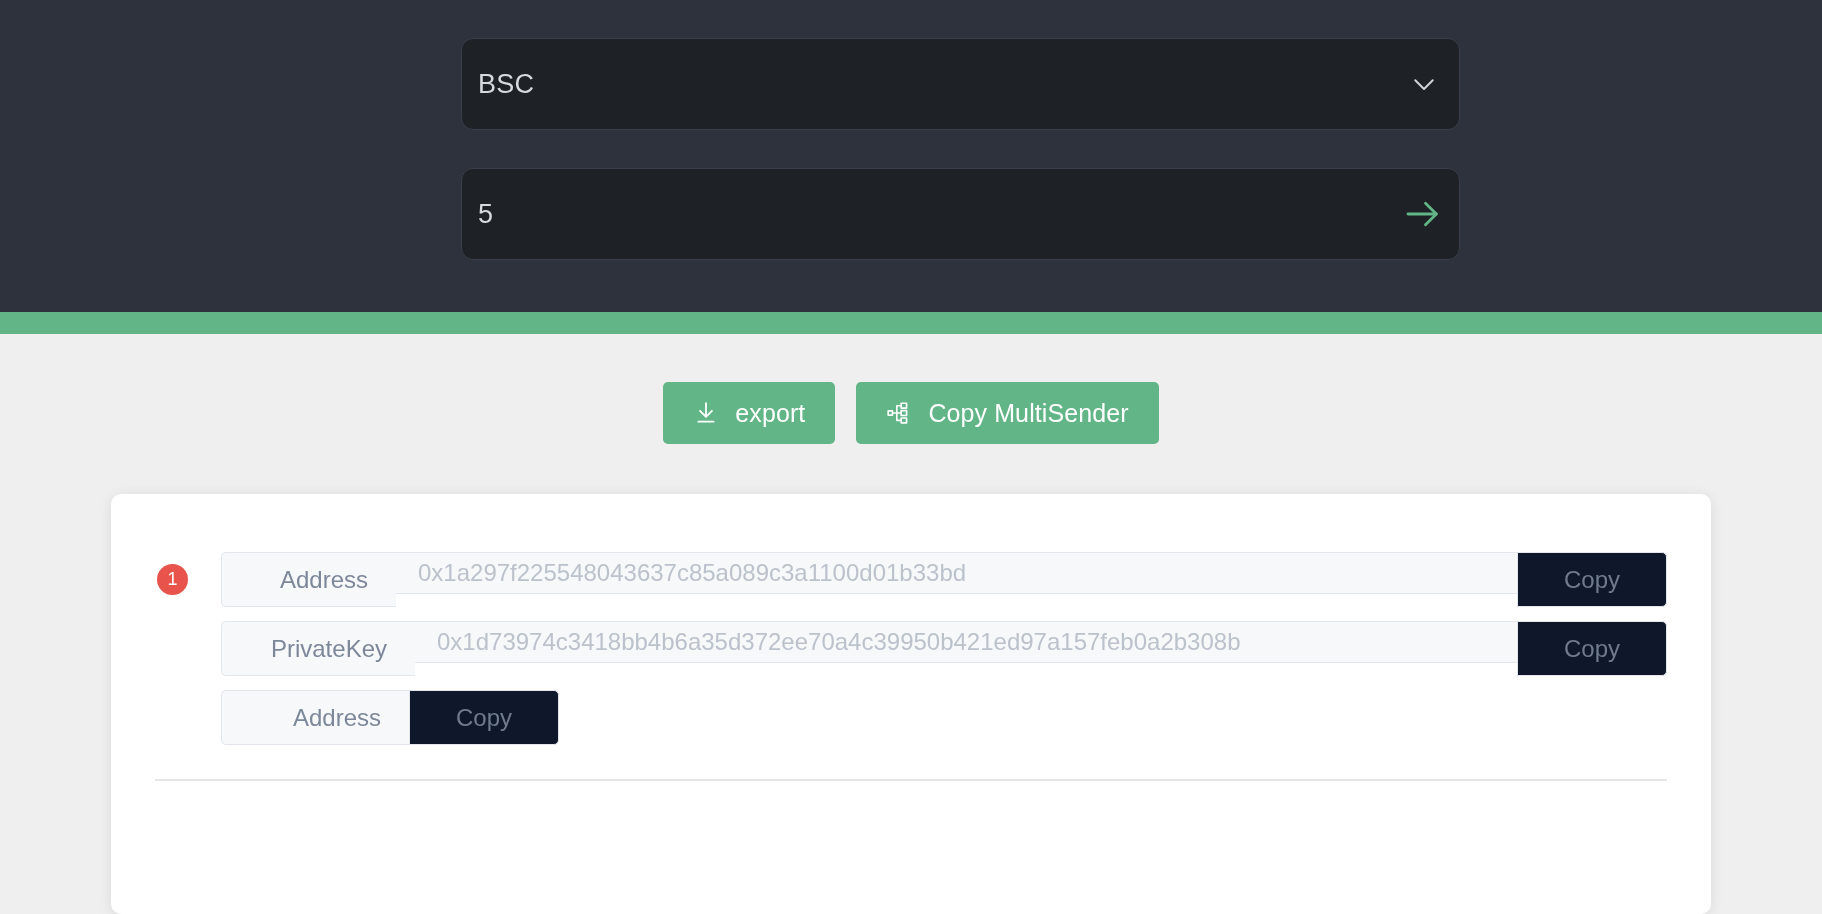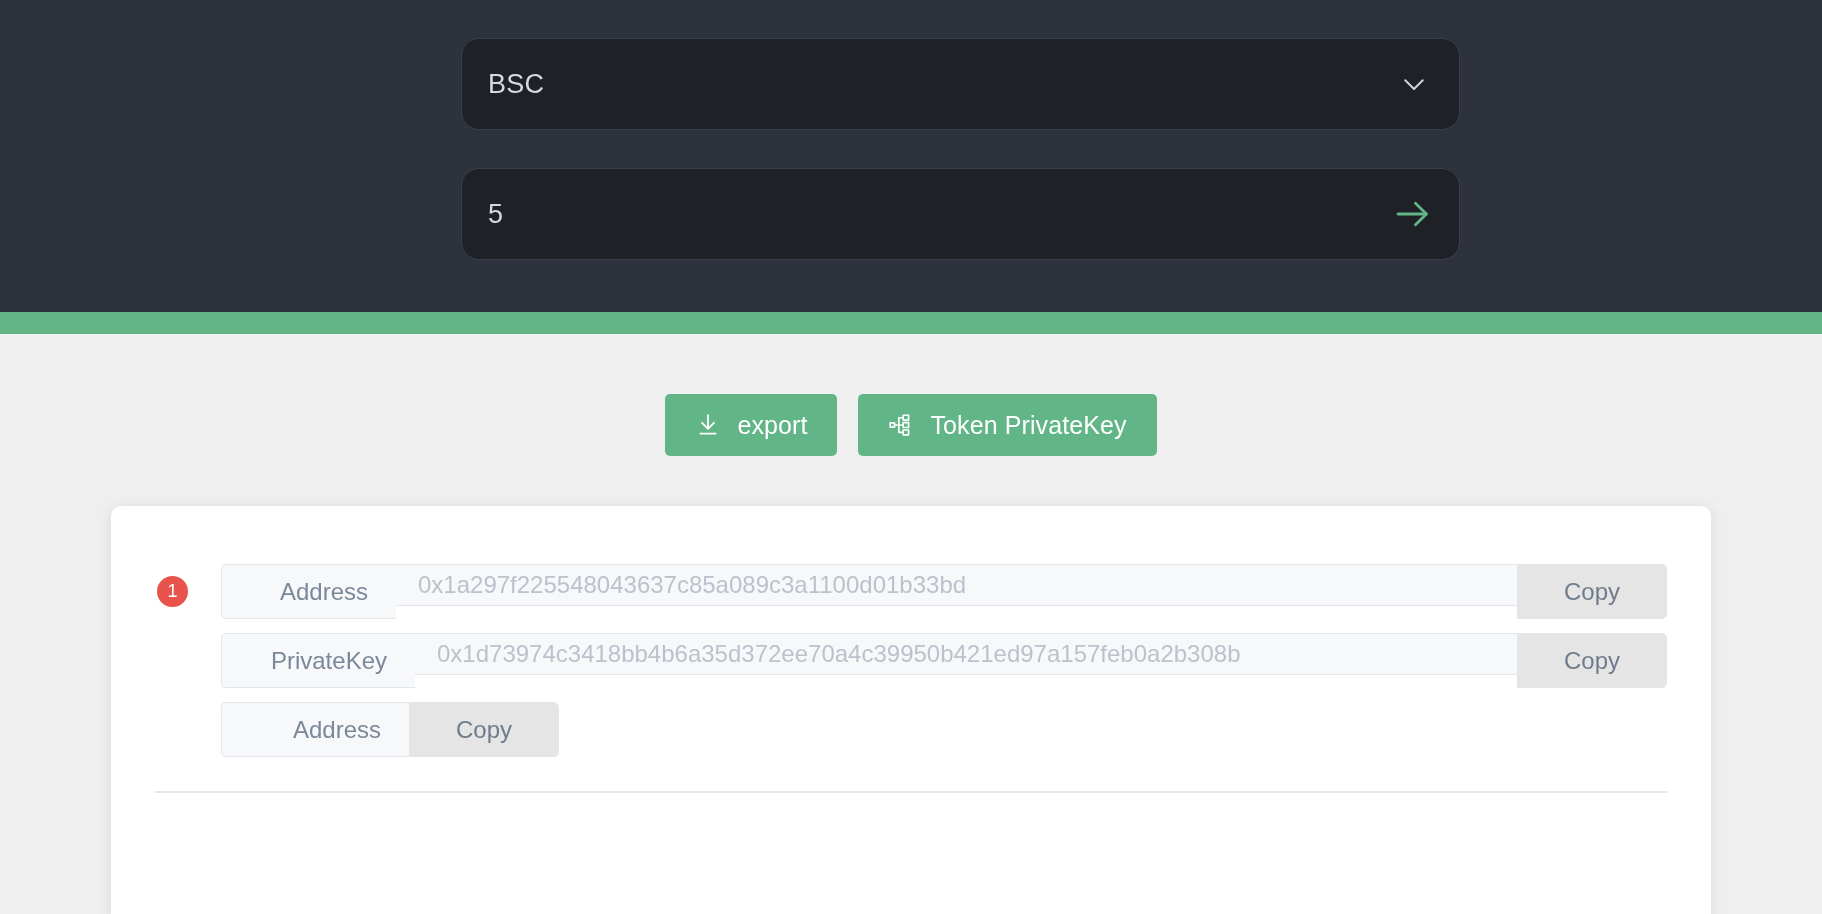--- a/index.html
+++ b/index.html
@@ -31,24 +31,24 @@
   }
 
   .field-wrap.select-wrap { top: 38px; }
   .field-wrap.number-wrap { top: 168px; }
 
   .dark-field {
     width: 999px;
     height: 92px;
     background: #1e2126;
     border: 1px solid #3a3f4b;
-    border-radius: 18px;
-    display: flex;
-    align-items: center;
-    padding: 0 26px;
+    border-radius: 12px;
+    display: flex;
+    align-items: center;
+    padding: 0 16px;
     position: relative;
     cursor: pointer;
   }
 
   .dark-field-value {
     color: #d6d9de;
     font-size: 27px;
     letter-spacing: 0.2px;
     flex: 1;
     user-select: none;
@@ -104,21 +104,20 @@
     height: 62px;
     display: inline-flex;
     align-items: center;
     justify-content: center;
     gap: 16px;
     padding: 1px 30px;
     font-size: 25px;
     font-family: "Liberation Sans", sans-serif;
     cursor: pointer;
     letter-spacing: 0.1px;
-    margin-top: 12px;
   }
 
   .btn-green .btn-icon {
     display: flex;
     align-items: center;
     justify-content: center;
     width: 26px;
     height: 26px;
     color: #ffffff;
   }
@@ -188,21 +187,21 @@
     align-items: center;
     padding: 0 22px;
     height: 42px;
     color: #bcc2cc;
     font-size: 24px;
     overflow: hidden;
     white-space: nowrap;
   }
 
   .row-copy {
-    background: #e5e5e5;
+    background: #0f172a;
     border: 1px solid #e3e7ed;
     border-radius: 0 5px 5px 0;
     display: flex;
     align-items: center;
     justify-content: center;
     height: 55px;
     width: 150px;
     color: #707c8c;
     font-size: 24px;
     cursor: pointer;
@@ -266,21 +265,21 @@
     <button class="btn-green">
       <span class="btn-icon">
         <svg width="26" height="26" viewBox="0 0 24 24" fill="none" stroke="currentColor" stroke-width="1.5" stroke-linecap="round" stroke-linejoin="round">
           <rect x="2" y="10" width="4" height="4"></rect>
           <rect x="14" y="3" width="5" height="4.5"></rect>
           <rect x="14" y="9.8" width="5" height="4.5"></rect>
           <rect x="14" y="16.6" width="5" height="4.5"></rect>
           <path d="M6 12 H10 M10 5.25 V18.85 M10 5.25 H14 M10 12 H14 M10 18.85 H14"></path>
         </svg>
       </span>
-      <span>Token PrivateKey</span>
+      <span>Copy MultiSender</span>
     </button>
 
   </div>
 
   <div class="card">
 
     <div class="entry">
 
       <div class="entry-badge">1</div>
 

